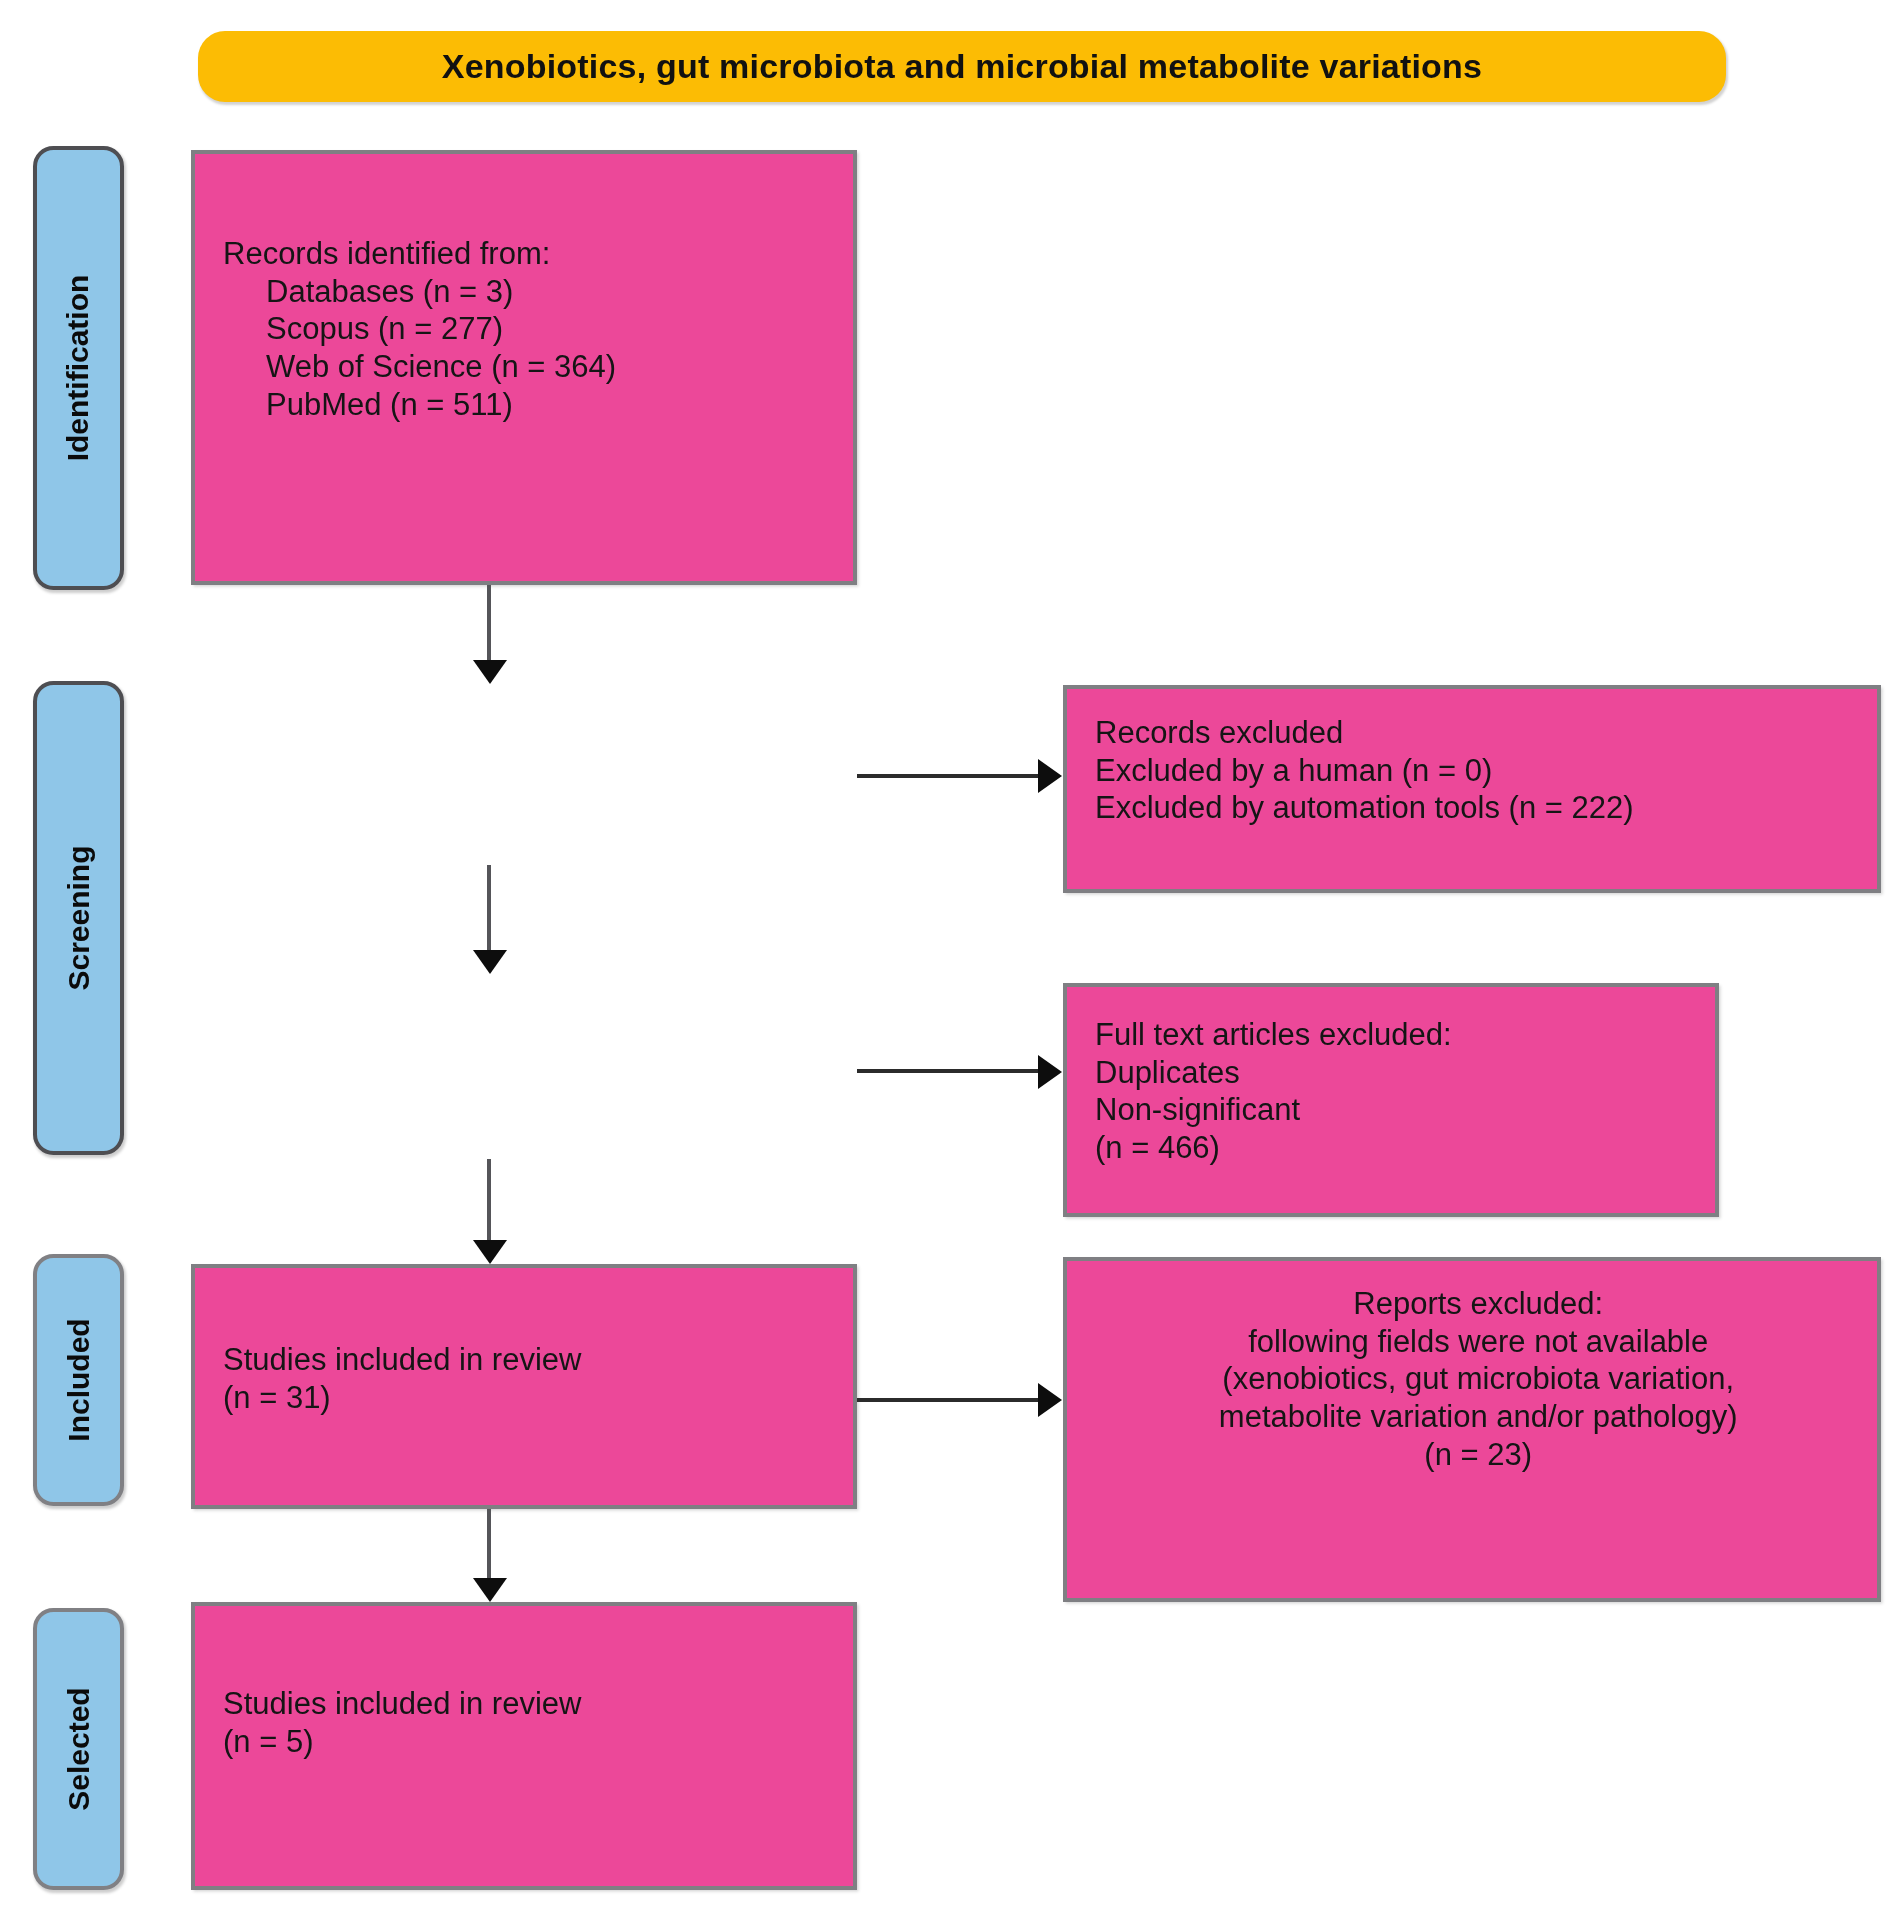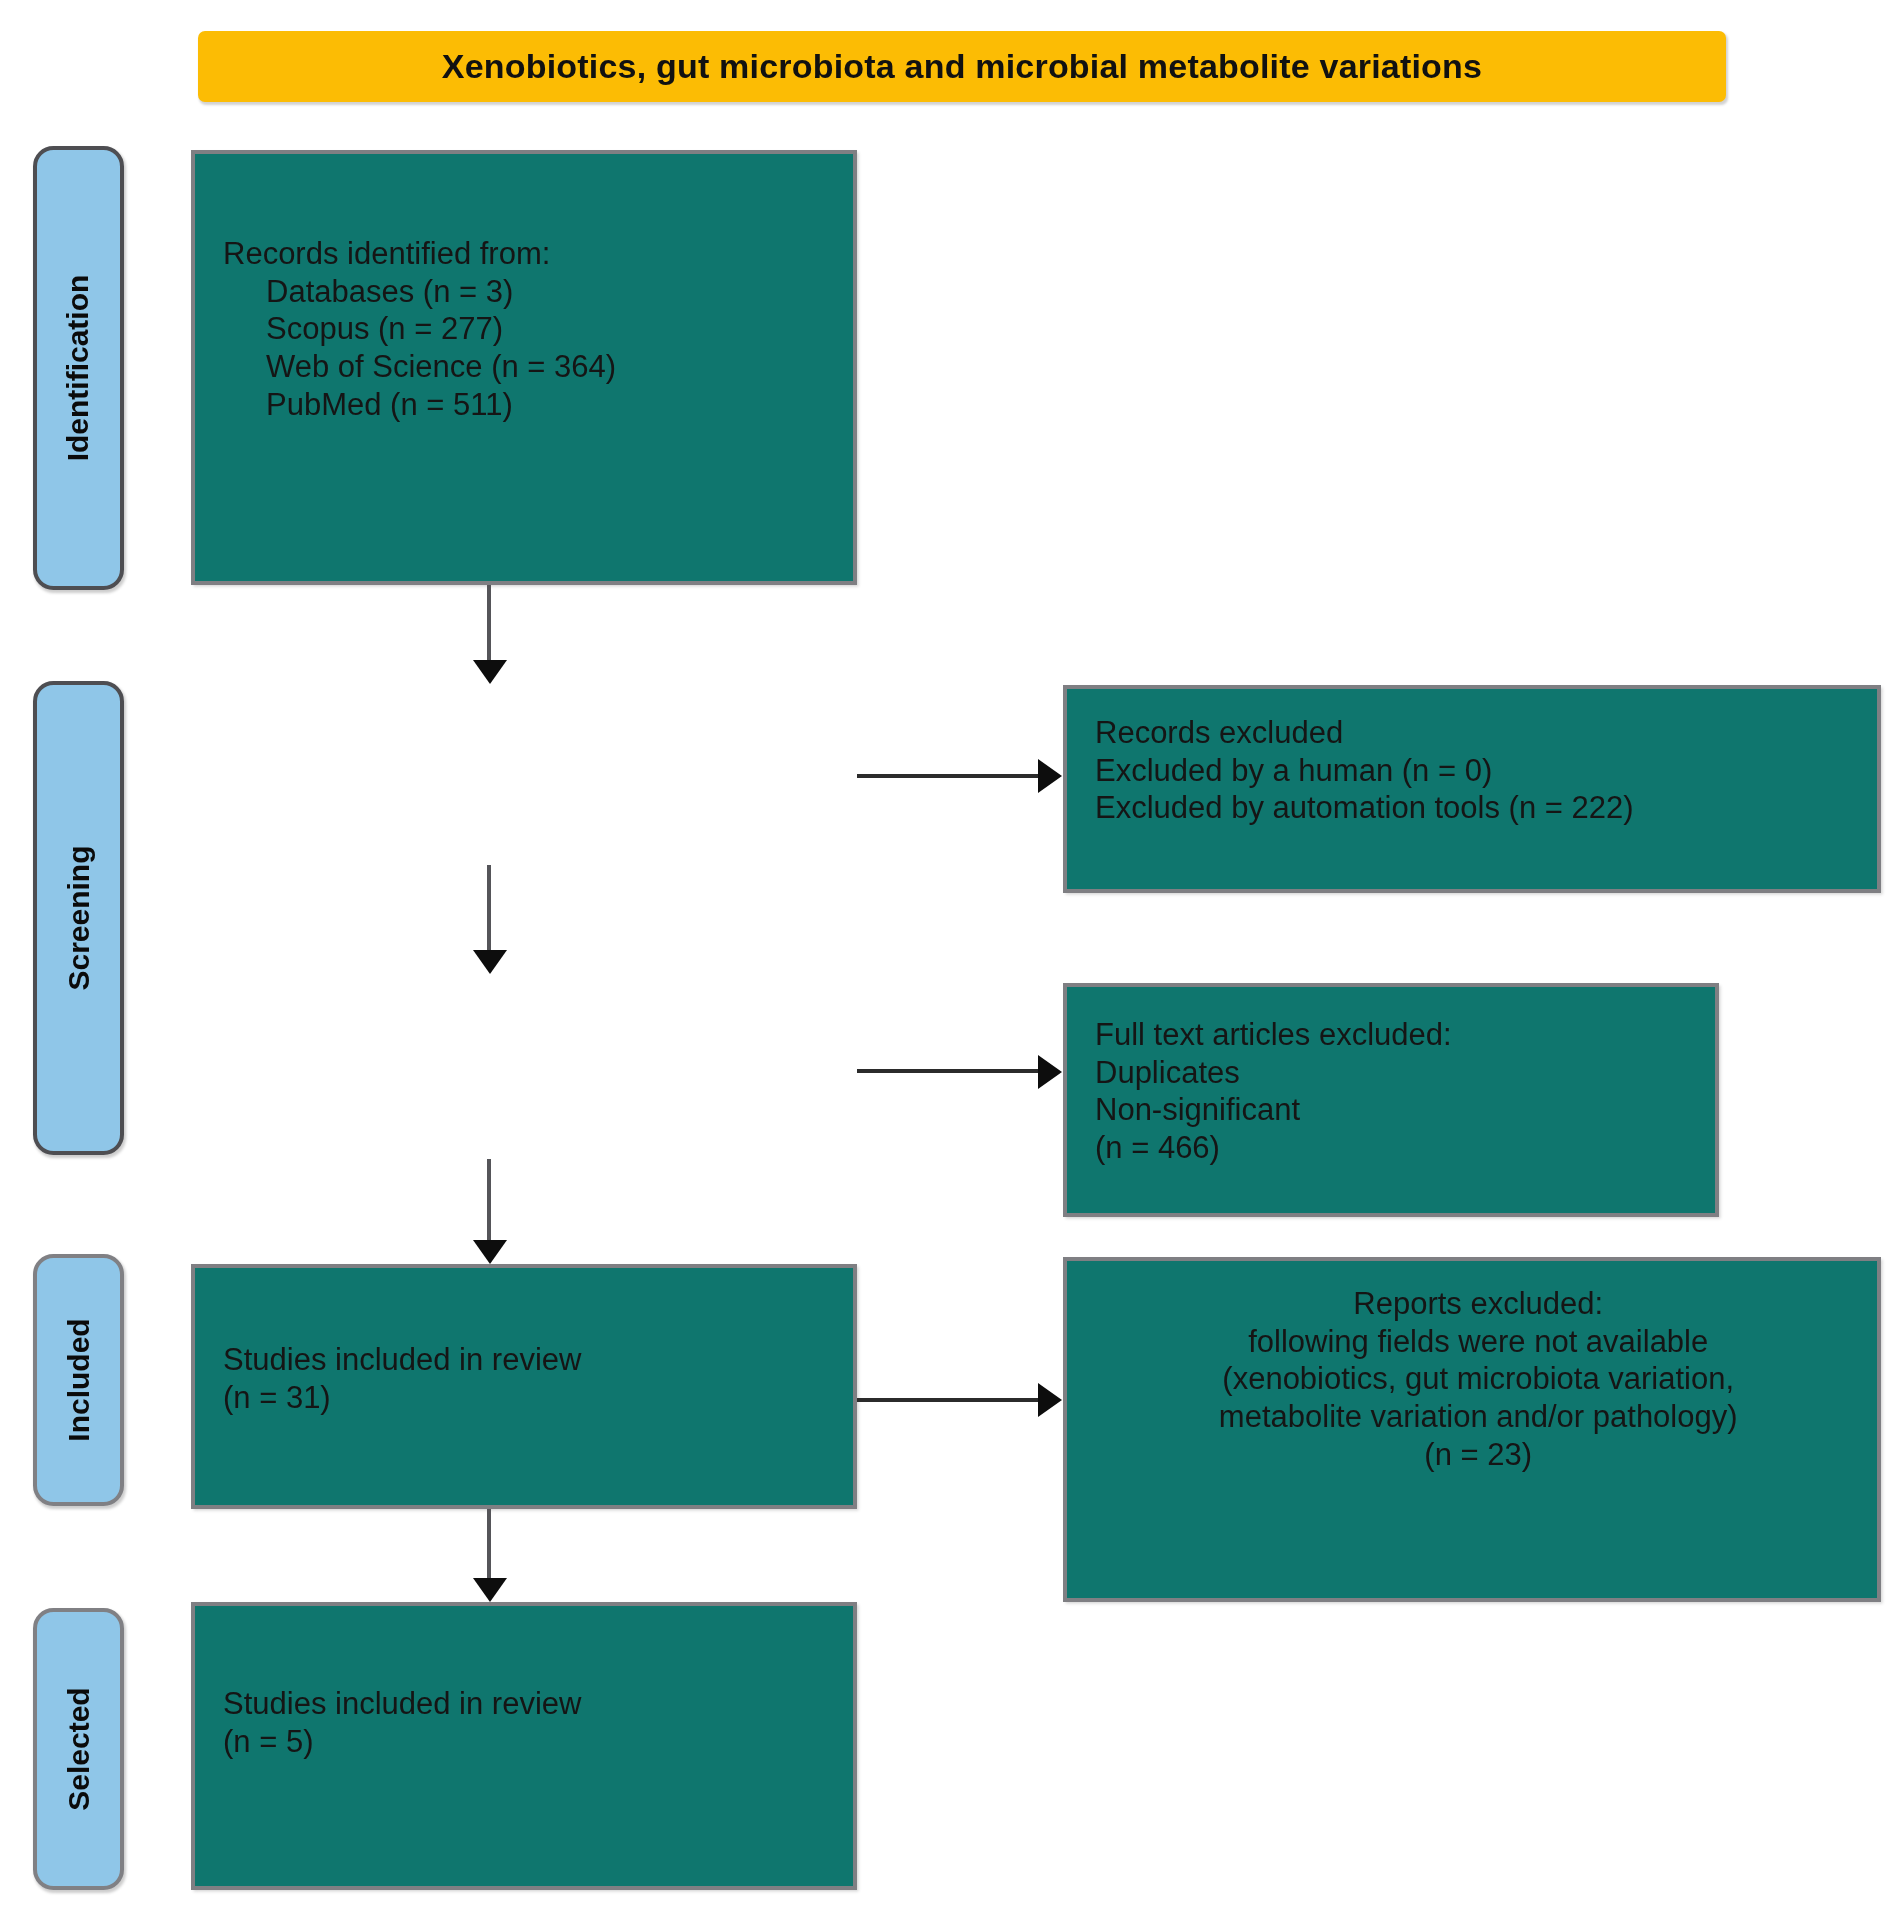--- a/index.html
+++ b/index.html
@@ -19,21 +19,21 @@
   }
 
   
   .title-banner {
     position: absolute;
     left: 198px;
     top: 31px;
     width: 1528px;
     height: 71px;
     background: #FCBC04;
-    border-radius: 7px;
+    border-radius: 27px;
     box-shadow: 1.2px 2.4px 2.4px rgba(0,0,0,0.18);
     display: flex;
     align-items: center;
     justify-content: center;
   }
   .title-text {
     font-size: 34px;
     font-weight: bold;
     color: #111111;
     letter-spacing: 0.2px;
@@ -60,21 +60,21 @@
     font-weight: bold;
     color: #0b0b0b;
     white-space: nowrap;
     transform: rotate(-90deg);
     transform-origin: center center;
   }
 
   
   .flow-box {
     position: absolute;
-    background: #0f766e;
+    background: #ec4899;
     border: 4.2px solid #7F7F83;
     box-sizing: border-box;
     box-shadow: 1.8px 2.4px 3px rgba(0,0,0,0.17);
   }
   .flow-box-inner {
     position: absolute;
     left: 28px;
     right: 15.6px;
   }
   .flow-line {

